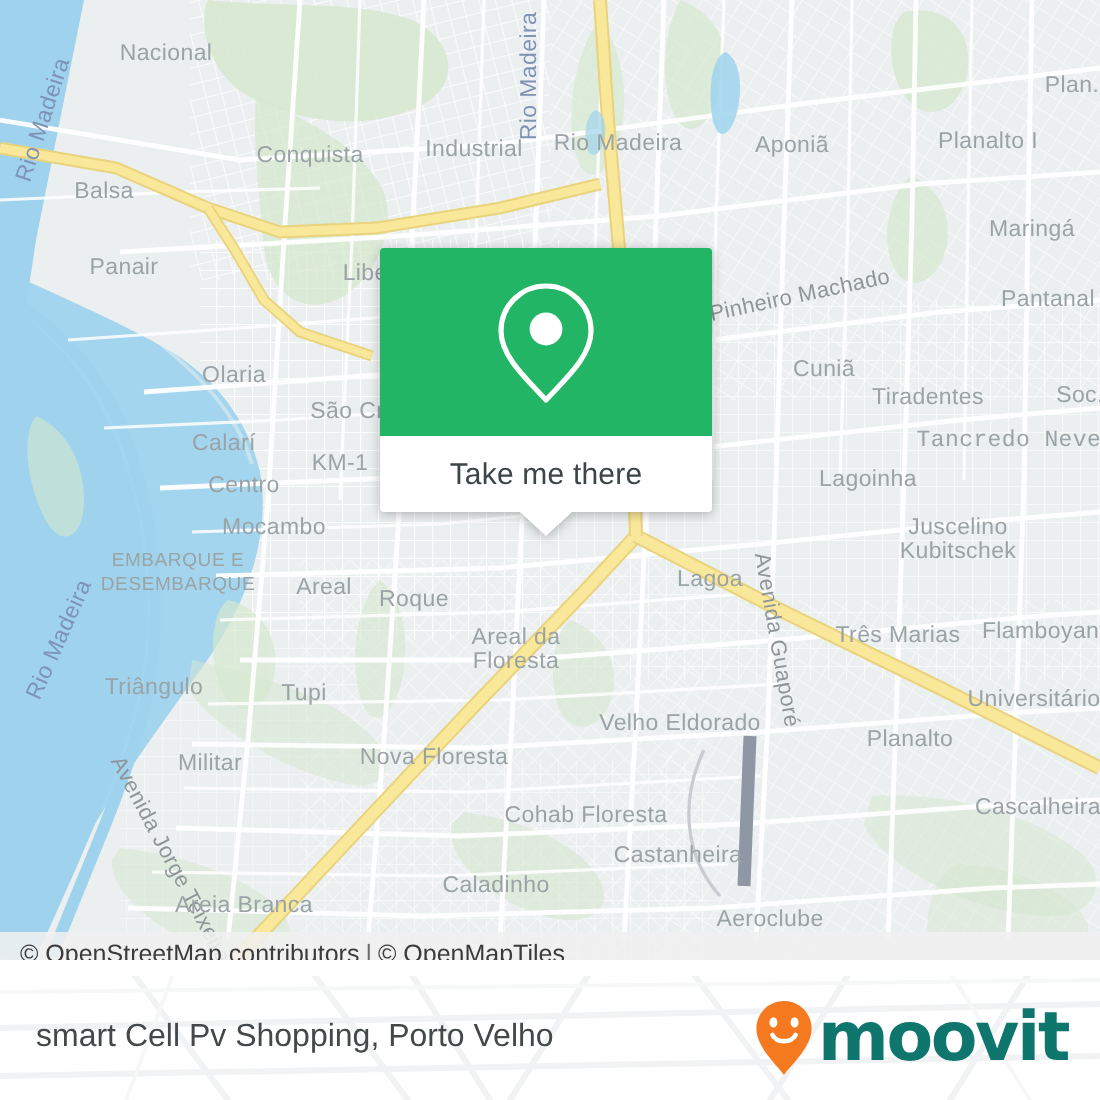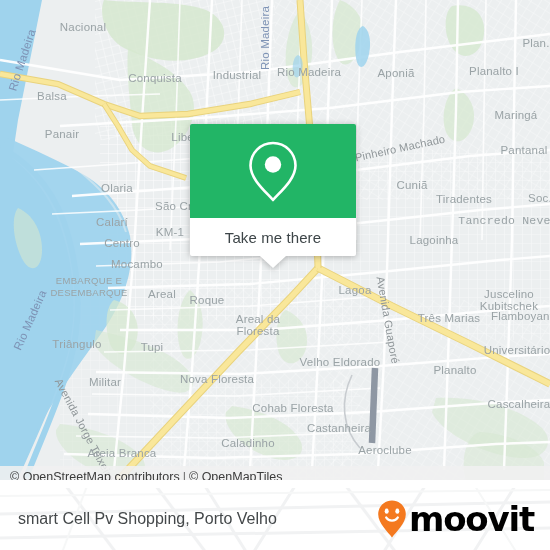--- a/index.html
+++ b/index.html
@@ -216,21 +216,21 @@
         <div class="maplabel" style="left: 412px; top: 185px; transform: translate(-50%, -50%) rotate(0deg);">Cuniã</div>
         <div class="maplabel" style="left: 464px; top: 199px; transform: translate(-50%, -50%) rotate(0deg);">Tiradentes</div>
         <div class="maplabel" style="left: 540px; top: 198px; transform: translate(-50%, -50%) rotate(0deg);">Soc.</div>
         <div class="maplabel" style="left: 175px; top: 206px; transform: translate(-50%, -50%) rotate(0deg);">São Cr.</div>
         <div class="maplabel" style="left: 112px; top: 222px; transform: translate(-50%, -50%) rotate(0deg);">Calarí</div>
         <div class="maplabel" style="left: 508px; top: 221px; transform: translate(-50%, -50%) rotate(0deg); font-family: Liberation Mono, monospace;">Tancredo Neves</div>
         <div class="maplabel" style="left: 170px; top: 232px; transform: translate(-50%, -50%) rotate(0deg);">KM-1</div>
         <div class="maplabel" style="left: 122px; top: 243px; transform: translate(-50%, -50%) rotate(0deg);">Centro</div>
         <div class="maplabel" style="left: 434px; top: 240px; transform: translate(-50%, -50%) rotate(0deg);">Lagoinha</div>
         <div class="maplabel" style="left: 137px; top: 264px; transform: translate(-50%, -50%) rotate(0deg);">Mocambo</div>
-        <div class="maplabel" style="left: 509px; top: 270px; transform: translate(-50%, -50%) rotate(0deg); white-space: pre-line; margin-top: 30px;">Juscelino
+        <div class="maplabel" style="left: 479px; top: 270px; transform: translate(-50%, -50%) rotate(0deg); white-space: pre-line;">Juscelino
 Kubitschek</div>
         <div class="maplabel caps" style="left: 89px; top: 287px; transform: translate(-50%, -50%) rotate(0deg); white-space: pre-line;">EMBARQUE E
 DESEMBARQUE</div>
         <div class="maplabel" style="left: 162px; top: 294px; transform: translate(-50%, -50%) rotate(0deg);">Areal</div>
         <div class="maplabel" style="left: 355px; top: 290px; transform: translate(-50%, -50%) rotate(0deg);">Lagoa</div>
         <div class="maplabel" style="left: 207px; top: 300px; transform: translate(-50%, -50%) rotate(0deg);">Roque</div>
         <div class="maplabel" style="left: 258px; top: 325px; transform: translate(-50%, -50%) rotate(0deg); white-space: pre-line;">Areal da
 Floresta</div>
         <div class="maplabel" style="left: 449px; top: 318px; transform: translate(-50%, -50%) rotate(0deg);">Três Marias</div>
         <div class="maplabel" style="left: 522px; top: 316px; transform: translate(-50%, -50%) rotate(0deg);">Flamboyant</div>
@@ -240,21 +240,21 @@
         <div class="maplabel" style="left: 340px; top: 362px; transform: translate(-50%, -50%) rotate(0deg);">Velho Eldorado</div>
         <div class="maplabel" style="left: 517px; top: 350px; transform: translate(-50%, -50%) rotate(0deg);">Universitário</div>
         <div class="maplabel" style="left: 455px; top: 370px; transform: translate(-50%, -50%) rotate(0deg);">Planalto</div>
         <div class="maplabel" style="left: 217px; top: 379px; transform: translate(-50%, -50%) rotate(0deg);">Nova Floresta</div>
         <div class="maplabel" style="left: 105px; top: 382px; transform: translate(-50%, -50%) rotate(0deg);">Militar</div>
         <div class="maplabel" style="left: 519px; top: 404px; transform: translate(-50%, -50%) rotate(0deg);">Cascalheira</div>
         <div class="maplabel" style="left: 293px; top: 408px; transform: translate(-50%, -50%) rotate(0deg);">Cohab Floresta</div>
         <div class="maplabel" style="left: 339px; top: 428px; transform: translate(-50%, -50%) rotate(0deg);">Castanheira</div>
         <div class="maplabel road" style="left: 85px; top: 430px; transform: translate(-50%, -50%) rotate(62deg);">Avenida Jorge Teixeira</div>
         <div class="maplabel" style="left: 248px; top: 443px; transform: translate(-50%, -50%) rotate(0deg);">Caladinho</div>
-        <div class="maplabel" style="left: 385px; top: 450px; transform: translate(-50%, -50%) rotate(0deg);">Aeroclube</div>
+        <div class="maplabel" style="left: 385px; top: 460px; transform: translate(-50%, -50%) rotate(0deg);">Aeroclube</div>
         <div class="maplabel" style="left: 122px; top: 453px; transform: translate(-50%, -50%) rotate(0deg);">Areia Branca</div>
       </div>
 
     <div id="popup">
       <div id="popup-head" style="background: rgb(34, 181, 102);">
         <svg width="56" height="66" viewBox="0 0 56 66">
           <path d="M28 5 C 15.5 5, 5.5 15, 5.5 27.5 C 5.5 41, 20 53, 28 62 C 36 53, 50.5 41, 50.5 27.5 C 50.5 15, 40.5 5, 28 5 Z" fill="none" stroke="#ffffff" stroke-width="2.6" stroke-linejoin="round"></path>
           <circle cx="28" cy="26.5" r="8.2" fill="#ffffff"></circle>
         </svg>
       </div>
@@ -288,17 +288,17 @@
       </g>
     </svg>
     <div id="footer-title">smart Cell Pv Shopping, Porto Velho</div>
     <div id="brand">
       <svg width="30" height="40" viewBox="0 0 30 40">
         <path d="M15 1.5 C 7.3 1.5, 1.2 7.6, 1.2 15.3 C 1.2 24.5, 11.2 33.2, 15 38.5 C 18.8 33.2, 28.8 24.5, 28.8 15.3 C 28.8 7.6, 22.7 1.5, 15 1.5 Z" fill="#f4791f"></path>
         <ellipse cx="9.7" cy="12.2" rx="2" ry="2.6" fill="#ffffff"></ellipse>
         <ellipse cx="20.3" cy="12.2" rx="2" ry="2.6" fill="#ffffff"></ellipse>
         <path d="M9.2 18.5 C 11.4 22.6, 18.6 22.6, 20.8 18.5" fill="none" stroke="#ffffff" stroke-width="2.3" stroke-linecap="round"></path>
       </svg>
-      <span id="brand-word" style="color: #000000;">moovit</span>
+      <span id="brand-word" style="color: #0f766e;">moovit</span>
     </div>
   </div>
 
 </div>
 
 </body></html>

